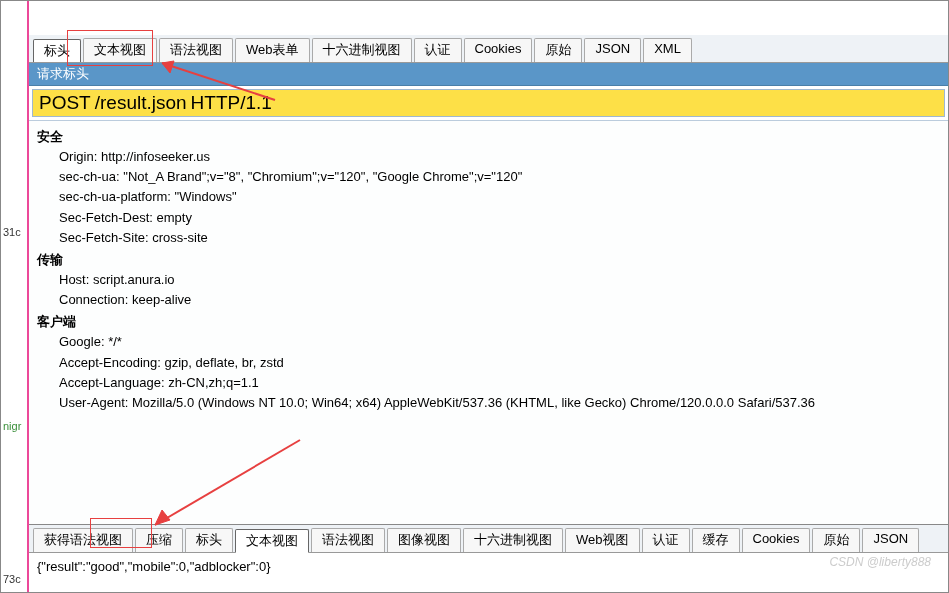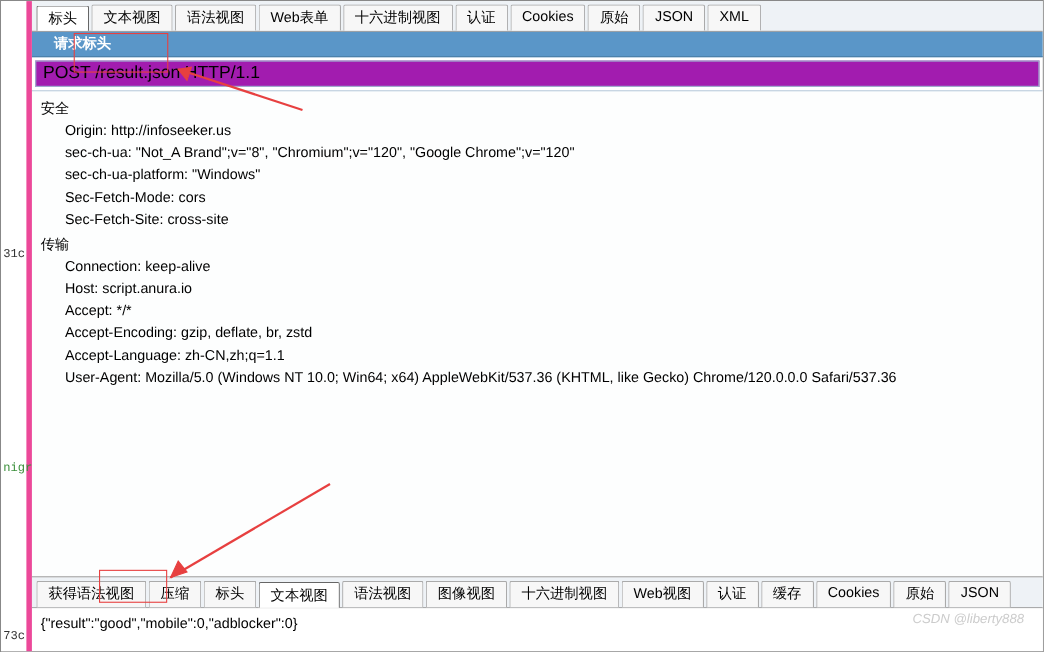--- a/index.html
+++ b/index.html
@@ -13,37 +13,37 @@
   }
   .root {
     display: flex;
     width: 949px;
     height: 593px;
     border: 1px solid #888;
   }
   .left-strip {
     width: 28px;
     background: #fff;
-    border-right: 5px solid #ec4899;
+    border-right: 2px solid #ec4899;
     position: relative;
     font-size: 12px;
     color: #333;
-    font-family: Liberation Mono, monospace;
   }
   .left-strip .mark {
     position: absolute;
     left: 2px;
     white-space: nowrap;
     font-size: 11px;
   }
   .right-area {
     flex: 1;
     display: flex;
     flex-direction: column;
     overflow: hidden;
+    margin-top: 34px;
   }
   .tabs {
     display: flex;
     background: #eef2f6;
     border-bottom: 1px solid #999;
     padding-top: 3px;
     padding-left: 4px;
     gap: 2px;
     flex-wrap: nowrap;
     overflow: hidden;
@@ -61,45 +61,44 @@
   .tab.active {
     background: #fff;
     border: 1px solid #666;
     border-bottom: 1px solid #fff;
     position: relative;
     top: 1px;
   }
   .panel-header {
     background: #5a96c8;
     color: #fff;
-    padding: 2px 20px;
+    padding: 2px 8px;
     font-size: 13px;
     border-bottom: 1px solid #4a7fa8;
-    font-weight: bold;
   }
   .request-line {
     border: 1px solid #9fb8d0;
     margin: 3px;
     padding: 2px 6px;
-    background: #a21caf;
+    background: #fde047;
     display: flex;
     gap: 4px;
-    font-size: 16px;
+    font-size: 19px;
   }
   .headers-scroll {
     flex: 1;
     overflow: auto;
     background: #fdfefe;
     padding: 4px 8px 8px 8px;
     border-top: 1px solid #bcd;
     font-size: 13px;
     line-height: 1.55;
   }
   .hdr-group {
-    font-weight: normal;
+    font-weight: bold;
     margin-top: 2px;
   }
   .hdr-line {
     margin-left: 22px;
   }
   .bottom-pane {
     border-top: 1px solid #888;
     display: flex;
     flex-direction: column;
     height: 68px;
@@ -173,28 +172,29 @@
       <span>POST</span>
       <span>/result.json</span>
       <span>HTTP/1.1</span>
     </div>
 
     <div class="headers-scroll">
       <div class="hdr-group">安全</div>
       <div class="hdr-line">Origin: http://infoseeker.us</div>
       <div class="hdr-line">sec-ch-ua: "Not_A Brand";v="8", "Chromium";v="120", "Google Chrome";v="120"</div>
       <div class="hdr-line">sec-ch-ua-platform: "Windows"</div>
-      <div class="hdr-line">Sec-Fetch-Mode: cors</div>
+      <div class="hdr-line">Sec-Fetch-Dest: empty</div>
       <div class="hdr-line">Sec-Fetch-Site: cross-site</div>
 
       <div class="hdr-group">传输</div>
+      <div class="hdr-line">Host: script.anura.io</div>
       <div class="hdr-line">Connection: keep-alive</div>
-      <div class="hdr-line">Host: script.anura.io</div>
-
-      <div class="hdr-line">Accept: */*</div>
+
+      <div class="hdr-group">客户端</div>
+      <div class="hdr-line">Google: */*</div>
       <div class="hdr-line">Accept-Encoding: gzip, deflate, br, zstd</div>
       <div class="hdr-line">Accept-Language: zh-CN,zh;q=1.1</div>
       <div class="hdr-line">User-Agent: Mozilla/5.0 (Windows NT 10.0; Win64; x64) AppleWebKit/537.36 (KHTML, like Gecko) Chrome/120.0.0.0 Safari/537.36</div>
 
     </div>
 
     <div class="bottom-pane">
       <div class="bottom-tabs">
         <div class="tab">获得语法视图</div>
         <div class="tab">压缩</div>

